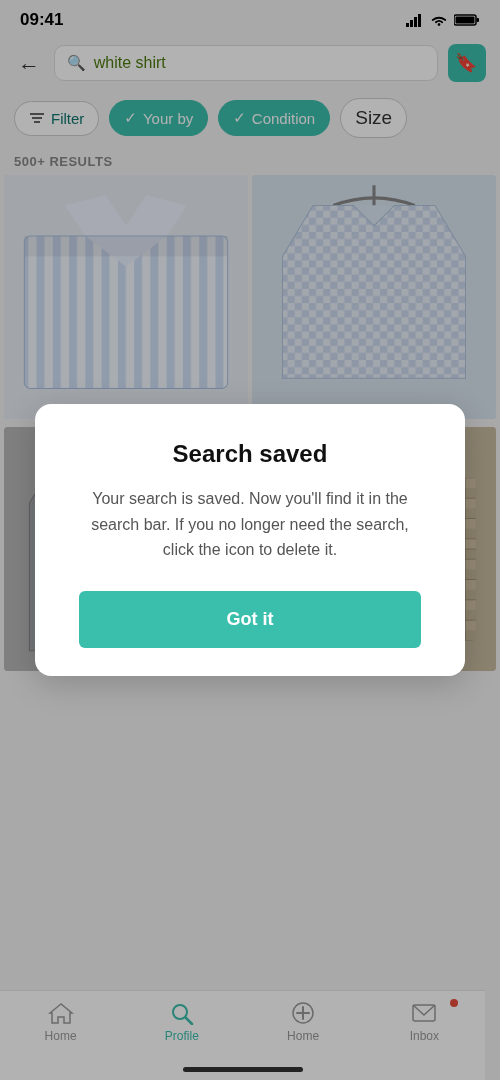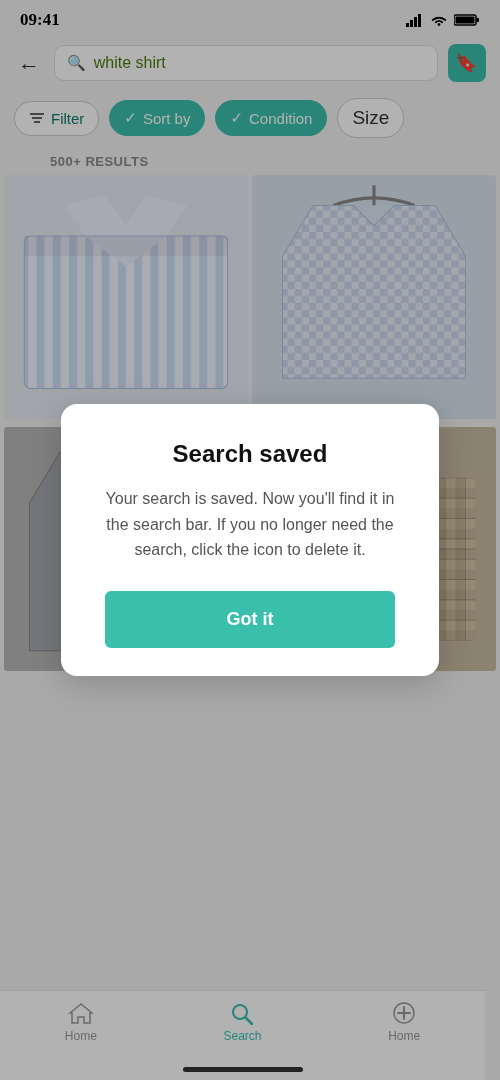--- a/index.html
+++ b/index.html
@@ -13,21 +13,20 @@
       overflow-x: hidden;
     }
 
     
     .status-bar {
       display: flex;
       justify-content: space-between;
       align-items: center;
       padding: 10px 20px 6px;
       background: #f2f2f2;
-      font-family: Liberation Serif, serif;
     }
     .status-time {
       font-size: 17px;
       font-weight: 700;
       color: #000;
     }
     .status-icons {
       display: flex;
       align-items: center;
       gap: 6px;
@@ -118,21 +117,20 @@
       cursor: pointer;
     }
 
     
     .results-count {
       padding: 8px 14px 6px;
       font-size: 13px;
       color: #888;
       font-weight: 600;
       letter-spacing: 0.5px;
-      margin-left: 36px;
     }
 
     
     .product-grid {
       display: grid;
       grid-template-columns: 1fr 1fr;
       gap: 4px;
       padding: 0 4px;
     }
     .product-card {
@@ -166,21 +164,21 @@
       background: rgba(0,0,0,0.3);
       z-index: 100;
       display: flex;
       align-items: center;
       justify-content: center;
     }
     .modal-box {
       background: #fff;
       border-radius: 16px;
       padding: 36px 44px 28px;
-      width: 378px;
+      width: 430px;
       max-width: 90%;
       text-align: center;
       box-shadow: 0 8px 32px rgba(0,0,0,0.18);
     }
     .modal-title {
       font-size: 24px;
       font-weight: 700;
       color: #111;
       margin-bottom: 18px;
     }
@@ -301,21 +299,21 @@
   <button class="filter-btn">
     <svg width="16" height="14" viewBox="0 0 16 14">
       <line x1="1" y1="3" x2="15" y2="3" stroke="#333" stroke-width="1.5"></line>
       <line x1="3" y1="7" x2="13" y2="7" stroke="#333" stroke-width="1.5"></line>
       <line x1="5" y1="11" x2="11" y2="11" stroke="#333" stroke-width="1.5"></line>
     </svg>
     <span>Filter</span>
   </button>
   <button class="filter-btn filter-active">
     <span>✓</span>
-    <span>Sort by</span>
+    <span>Your by</span>
   </button>
   <button class="filter-btn filter-active">
     <span>✓</span>
     <span>Condition</span>
   </button>
   <button class="size-btn">
     <span>Size</span>
   </button>
 </div>
 
@@ -411,28 +409,36 @@
       <path d="M13 3 L2 12 L4 12 L4 22 L10 22 L10 16 L16 16 L16 22 L22 22 L22 12 L24 12 Z" stroke="#999" stroke-width="1.5" fill="none"></path>
     </svg>
     <span class="nav-label">Home</span>
   </div>
 
   <div class="nav-item">
     <svg width="26" height="24" viewBox="0 0 26 24">
       <circle cx="11" cy="11" r="7" stroke="#3bbfad" stroke-width="2" fill="none"></circle>
       <line x1="16.5" y1="16.5" x2="23" y2="23" stroke="#3bbfad" stroke-width="2.5" stroke-linecap="round"></line>
     </svg>
-    <span class="nav-label nav-label-active">Search</span>
+    <span class="nav-label nav-label-active">Profile</span>
   </div>
 
   <div class="nav-item">
     <svg width="26" height="24" viewBox="0 0 26 24">
       <circle cx="13" cy="12" r="10" stroke="#999" stroke-width="1.5" fill="none"></circle>
       <line x1="13" y1="6" x2="13" y2="18" stroke="#999" stroke-width="2" stroke-linecap="round"></line>
       <line x1="7" y1="12" x2="19" y2="12" stroke="#999" stroke-width="2" stroke-linecap="round"></line>
     </svg>
     <span class="nav-label">Home</span>
   </div>
 
+  <div class="nav-item nav-badge">
+    <svg width="26" height="24" viewBox="0 0 26 24">
+      <rect x="2" y="4" width="22" height="16" rx="2" stroke="#999" stroke-width="1.5" fill="none"></rect>
+      <polyline points="2,4 13,14 24,4" stroke="#999" stroke-width="1.5" fill="none"></polyline>
+    </svg>
+    <span class="badge-dot"></span>
+    <span class="nav-label">Inbox</span>
+  </div>
 
 
   <div class="home-indicator"></div>
 </div>
 
 </body></html>

